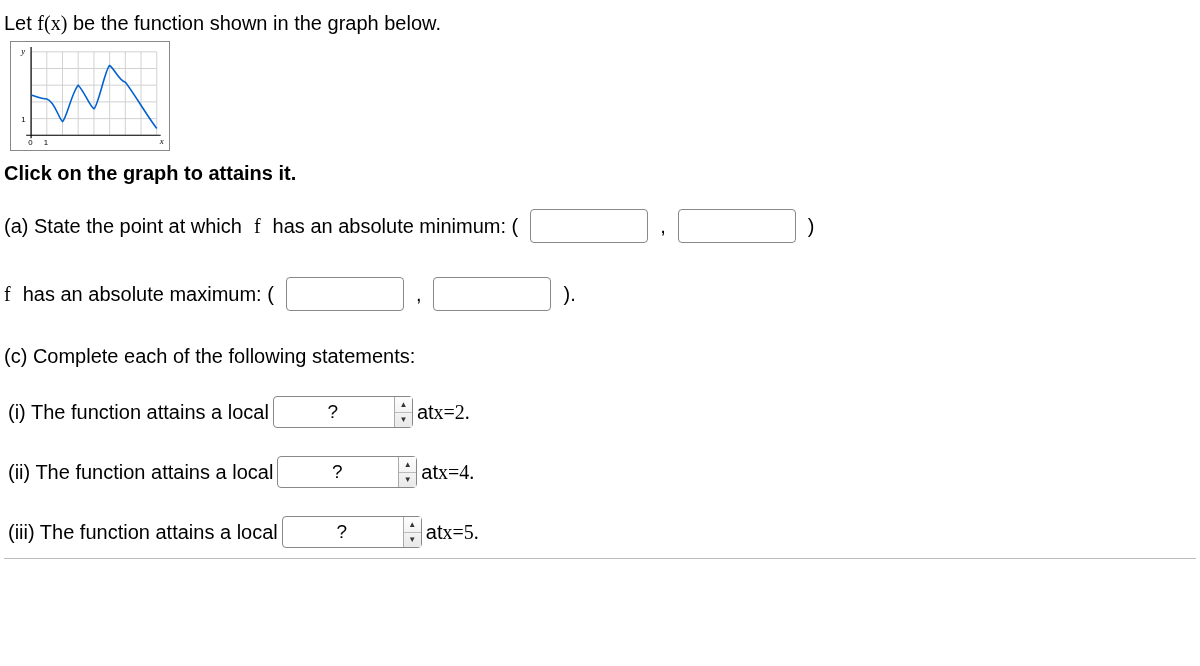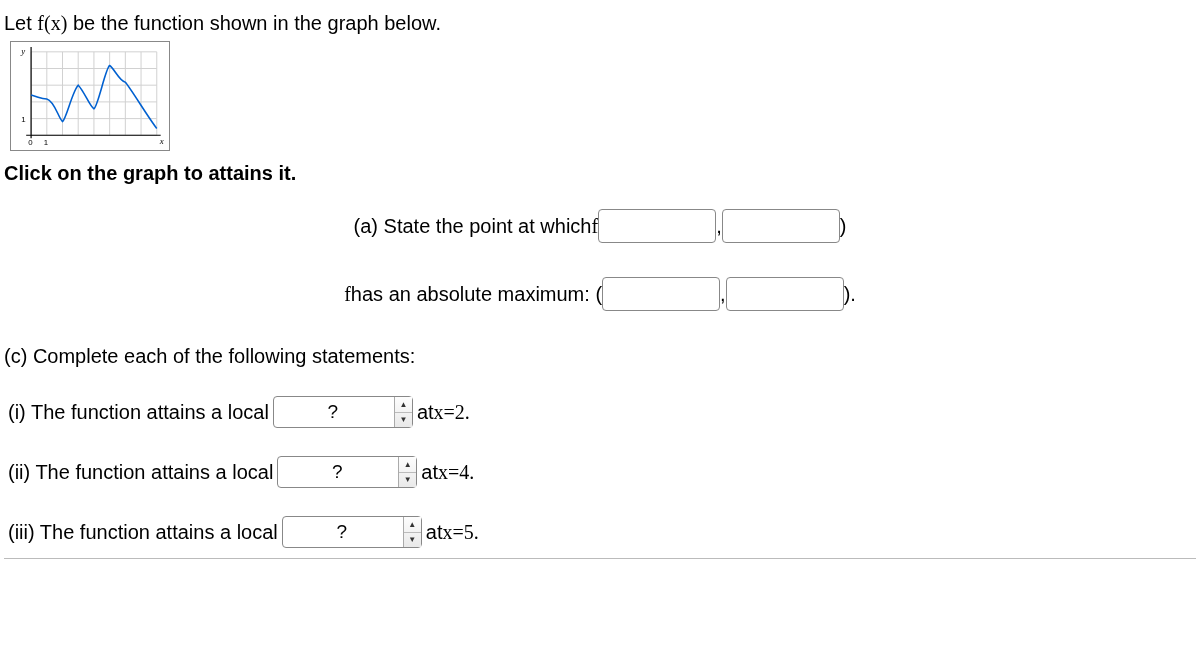--- a/index.html
+++ b/index.html
@@ -11,21 +11,21 @@
     color: #000;
     background: #fff;
     width: 1200px;
   }
   .math { font-family: 'Times New Roman', Times, serif; }
   .math-upright { font-family: 'Times New Roman', Times, serif; font-style: normal; }
   .intro { margin: 4px 0 6px 0; }
   .graph-wrap { margin: 4px 0 4px 6px; }
   .graph-svg { border: 1px solid #888; background: #fff; cursor: pointer; }
   .enlarge { font-weight: bold; margin: 6px 0 24px 0; }
-  .qrow { margin: 0 0 34px 0; display: flex; align-items: center; flex-wrap: wrap; gap: 0; justify-content: center; }
+  .qrow { margin: 0 0 34px 0; display: flex; align-items: center; flex-wrap: wrap; gap: 12px; }
   .ans-input {
     width: 118px; height: 34px;
     border: 1px solid #888; border-radius: 4px;
     font-size: 18px; padding: 2px 6px;
     background: #fff;
   }
   .dropdown {
     display: inline-flex; align-items: center;
     border: 1px solid #888; border-radius: 4px;
     height: 32px; background: #fff; cursor: pointer;
@@ -82,20 +82,21 @@
     <text x="33" y="105" font-size="8">1</text>
     <path d="M20,54 C28,56 30,58 36,58 C44,60 48,78 52,81 C56,78 62,50 68,44 C74,50 80,66 84,68 C88,66 96,26 100,24 C104,26 110,40 116,41 C122,48 140,78 148,88" fill="none" stroke="#0060d0" stroke-width="1.6"></path>
   </svg>
 </div>
 
 <div class="enlarge">Click on the graph to attains it.</div>
 
 <div class="qrow">
   <span>(a) State the point at which </span>
     <span class="math">f</span>
+    <span> has an absolute minimum: (</span>
   <input class="ans-input" style="">
   <span> , </span>
   <input class="ans-input" style="">
   <span> )</span>
 </div>
 
 <div class="qrow">
     <span class="math">f</span>
     <span> has an absolute maximum: (</span>
   <input class="ans-input" style="">

